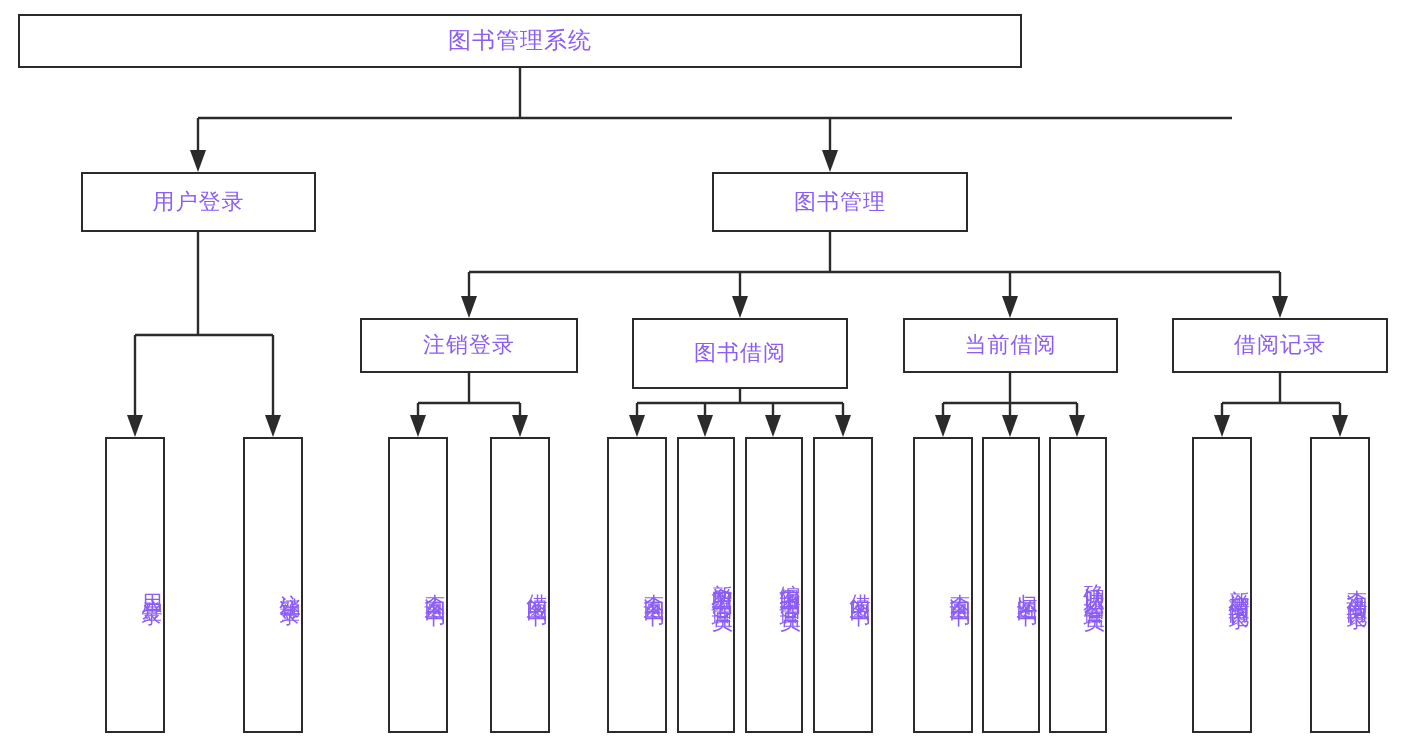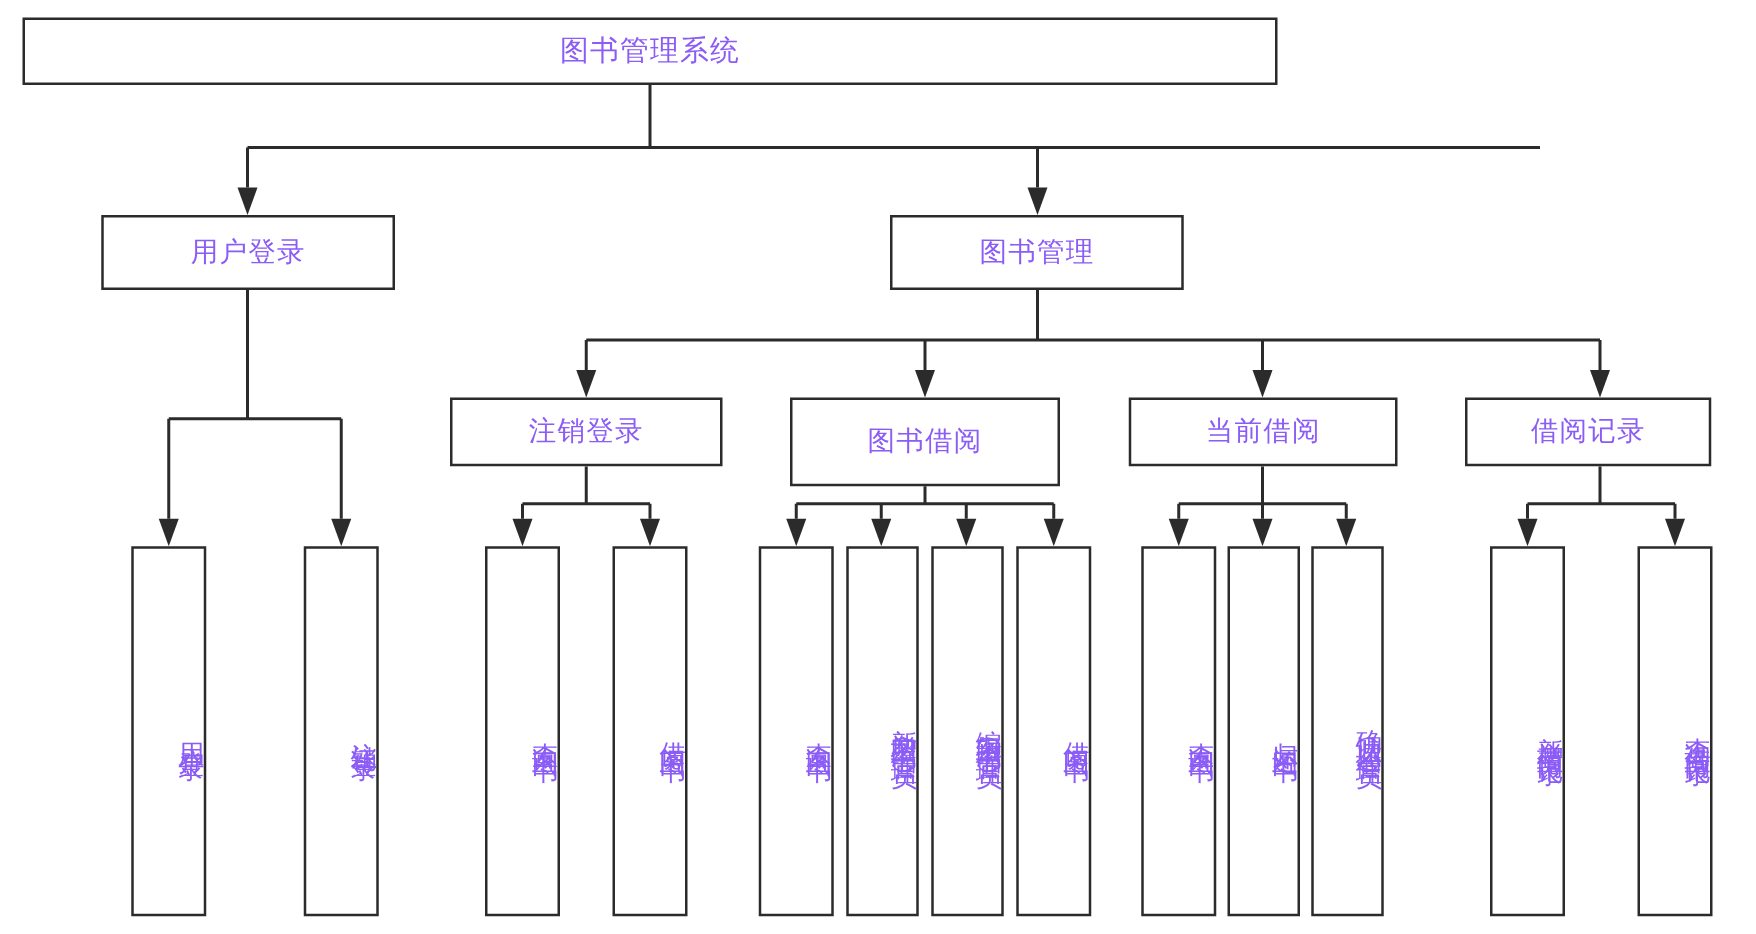--- a/index.html
+++ b/index.html
@@ -137,34 +137,34 @@
     <polygon class="arrowhead" points="1332,415 1348,415 1340,437"></polygon>
   </svg>
 
   <div class="node h root" style="left:18px;top:14px;width:1004px;height:54px;">
     <span>图书管理系统</span>
   </div>
 
   <div class="node h" style="left:81px;top:172px;width:235px;height:60px;">
     <span>用户登录</span>
   </div>
-  <div class="node h" style="left:712px;top:172px;width:235px;height:60px;">
+  <div class="node h" style="left:712px;top:172px;width:256px;height:60px;">
     <span>图书管理</span>
   </div>
 
   <div class="node h" style="left:360px;top:318px;width:218px;height:55px;">
     <span>注销登录</span>
   </div>
   <div class="node h" style="left:632px;top:318px;width:216px;height:71px;">
     <span>图书借阅</span>
   </div>
   <div class="node h" style="left:903px;top:318px;width:215px;height:55px;">
     <span>当前借阅</span>
   </div>
-  <div class="node h" style="left:1172px;top:318px;width:197px;height:55px;">
+  <div class="node h" style="left:1172px;top:318px;width:216px;height:55px;">
     <span>借阅记录</span>
   </div>
 
   <div class="node v" style="left:105px;top:437px;width:60px;height:296px;">
     <span>用户登录</span>
   </div>
   <div class="node v" style="left:243px;top:437px;width:60px;height:296px;">
     <span>注销登录</span>
   </div>
 

